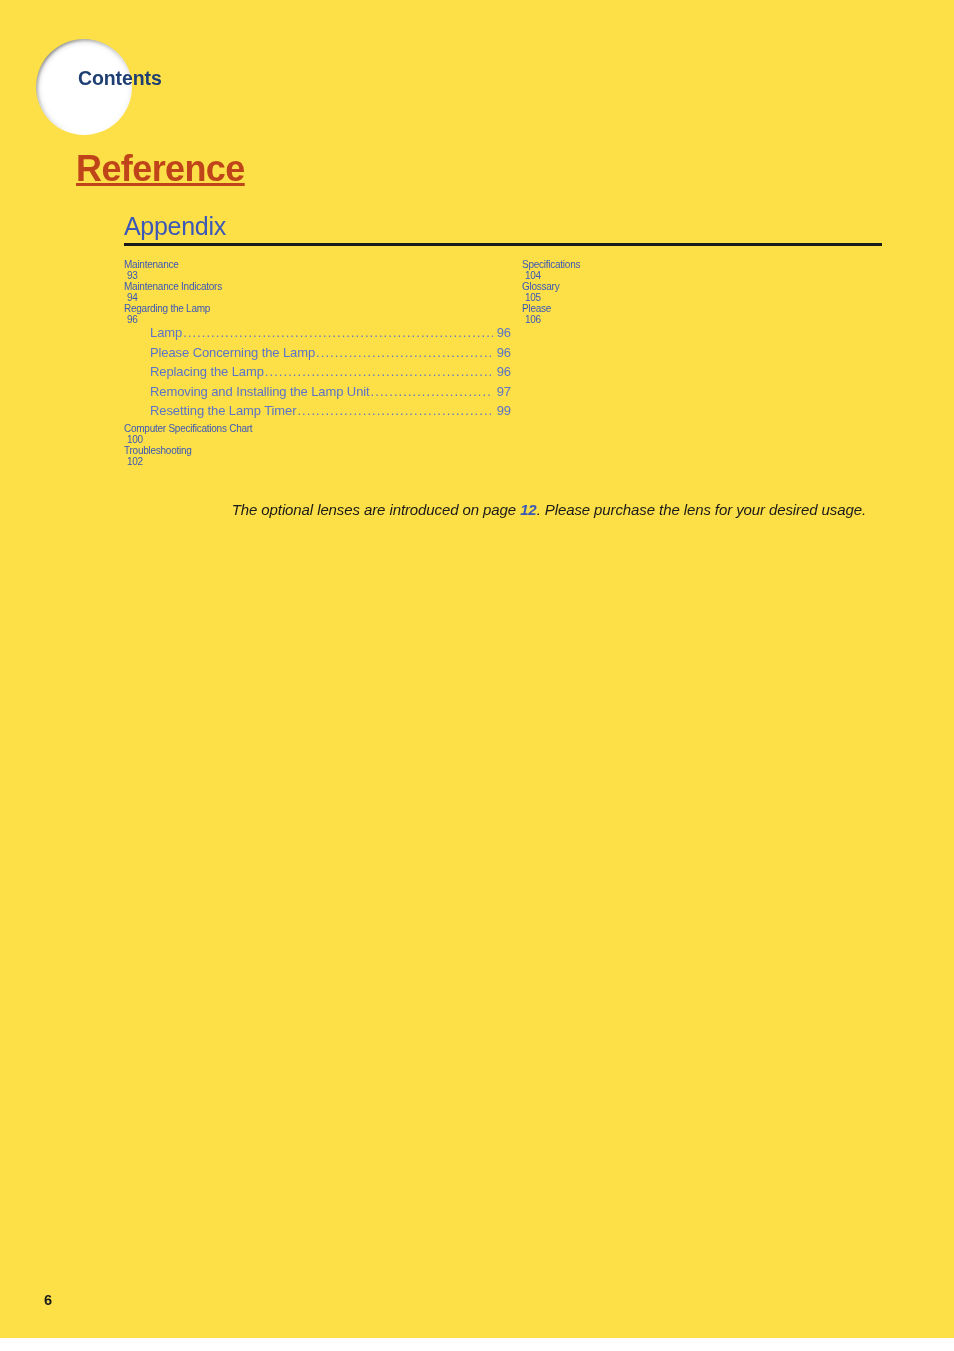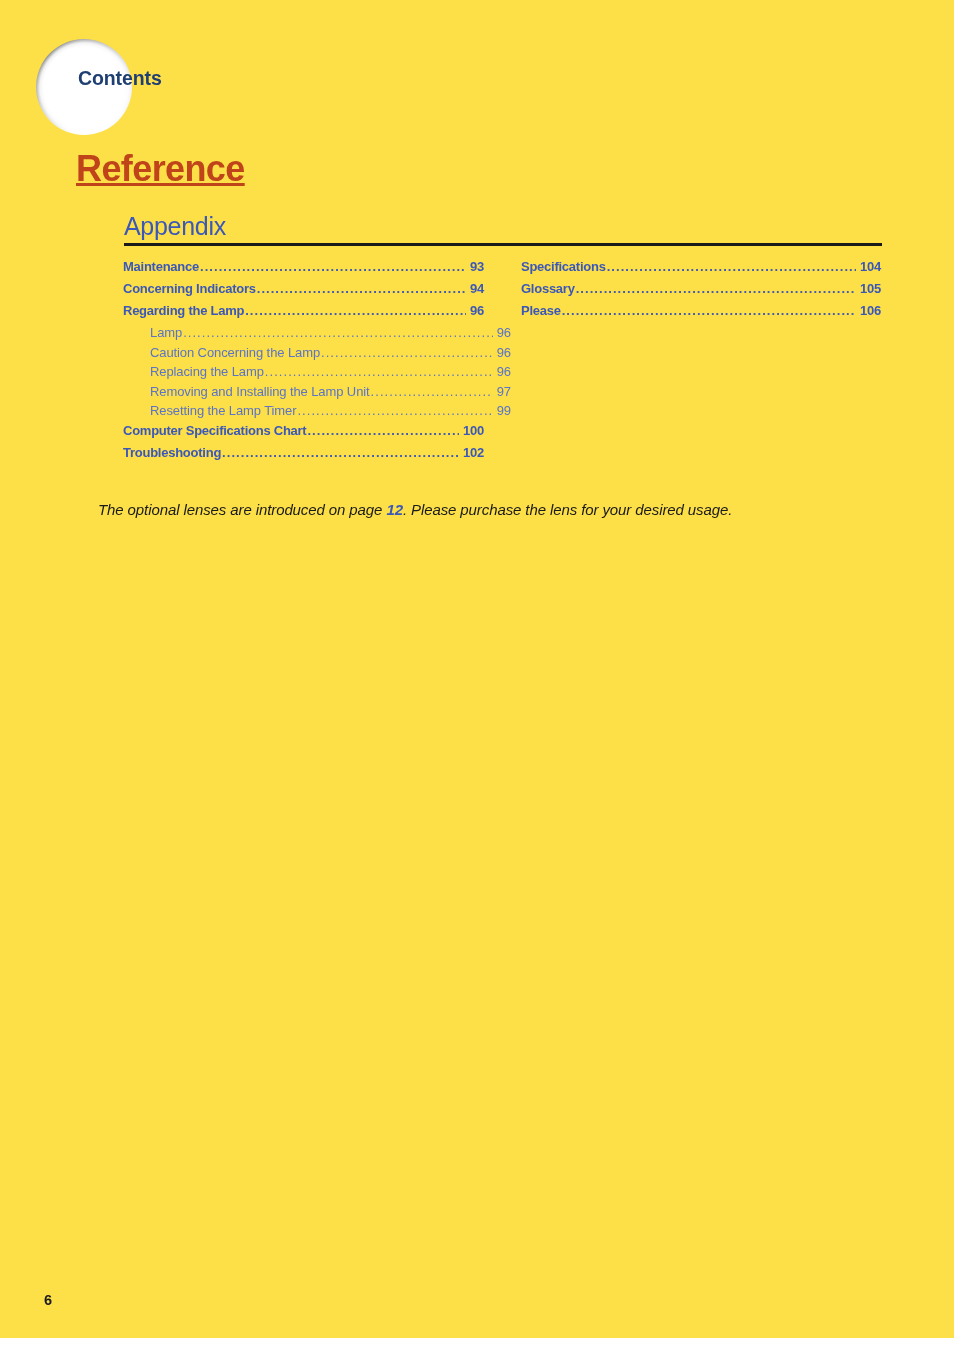--- a/index.html
+++ b/index.html
@@ -129,24 +129,25 @@
 
   .toc-row {
     display: flex;
     align-items: baseline;
     width: 100%;
     white-space: nowrap;
   }
 
   .toc-row.main {
     height: 22px;
-    font-size: 13px;
-    font-weight: bold;
+    font-size: 10px;
+    font-weight: normal;
     color: #3b57b8;
     letter-spacing: -0.25px;
+    flex-direction: column;
   }
 
   .toc-row.sub {
     height: 19.6px;
     font-size: 13px;
     font-weight: normal;
     color: #5b73c8;
     letter-spacing: -0.1px;
     padding-left: 27px;
   }
@@ -179,20 +180,21 @@
   .note {
     position: absolute;
     left: 98px;
     top: 498px;
     width: 768px;
     font-size: 15px;
     font-style: italic;
     color: #1a1a1a;
     line-height: 23px;
     letter-spacing: -0.1px;
+    text-align: right;
   }
   .note .pageref {
     font-weight: bold;
     font-style: italic;
     color: #3b57b8;
   }
 
   
   .folio {
     position: absolute;
@@ -220,36 +222,36 @@
   <div class="title-rule"></div>
 
   <div class="toc">
     <div class="toc-col left" id="toc-left">
         <div class="toc-row main">
           <span class="toc-text">Maintenance</span>
           <span class="toc-dots"></span>
           <span class="toc-page">93</span>
         </div>
         <div class="toc-row main">
-          <span class="toc-text">Concerning Indicators</span>
+          <span class="toc-text">Maintenance Indicators</span>
           <span class="toc-dots"></span>
           <span class="toc-page">94</span>
         </div>
         <div class="toc-row main">
           <span class="toc-text">Regarding the Lamp</span>
           <span class="toc-dots"></span>
           <span class="toc-page">96</span>
         </div>
         <div class="toc-row sub">
           <span class="toc-text">Lamp</span>
           <span class="toc-dots"></span>
           <span class="toc-page">96</span>
         </div>
         <div class="toc-row sub">
-          <span class="toc-text">Caution Concerning the Lamp</span>
+          <span class="toc-text">Please Concerning the Lamp</span>
           <span class="toc-dots"></span>
           <span class="toc-page">96</span>
         </div>
         <div class="toc-row sub">
           <span class="toc-text">Replacing the Lamp</span>
           <span class="toc-dots"></span>
           <span class="toc-page">96</span>
         </div>
         <div class="toc-row sub">
           <span class="toc-text">Removing and Installing the Lamp Unit</span>

